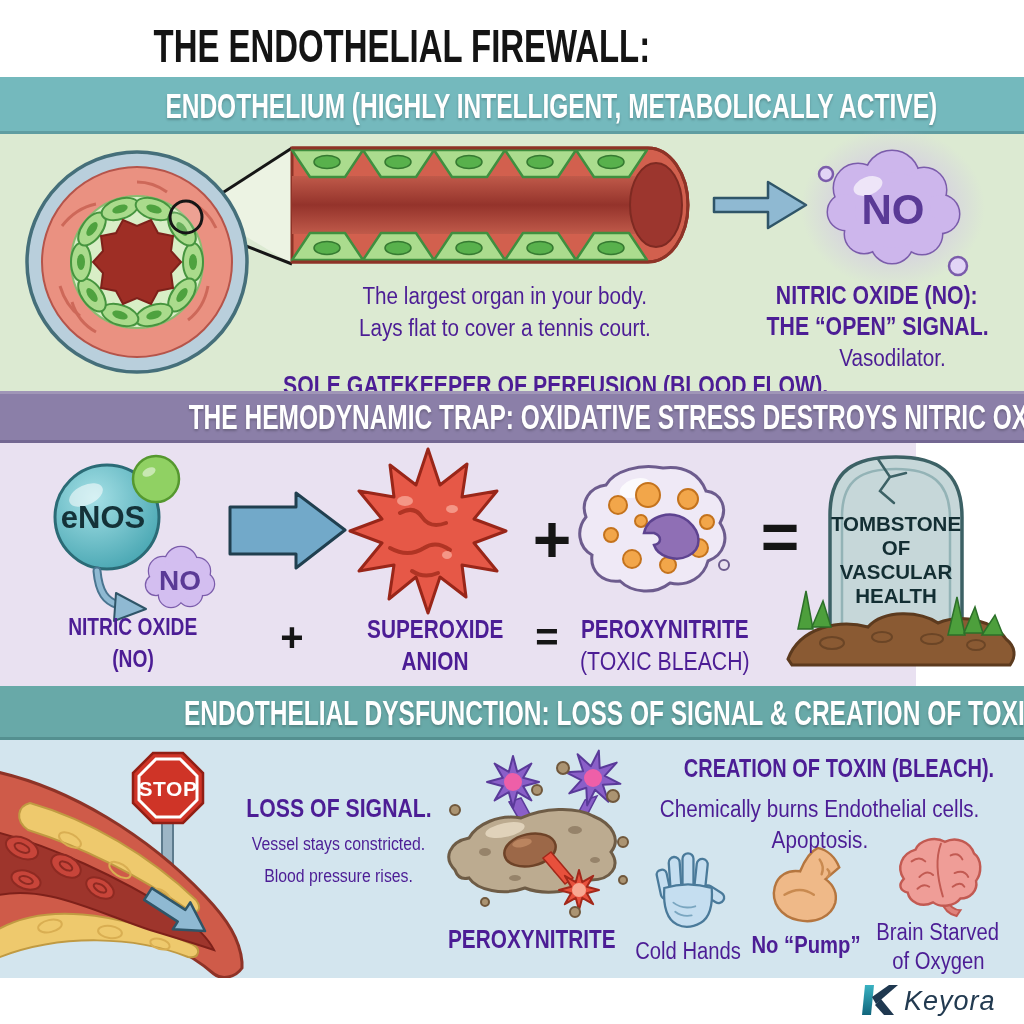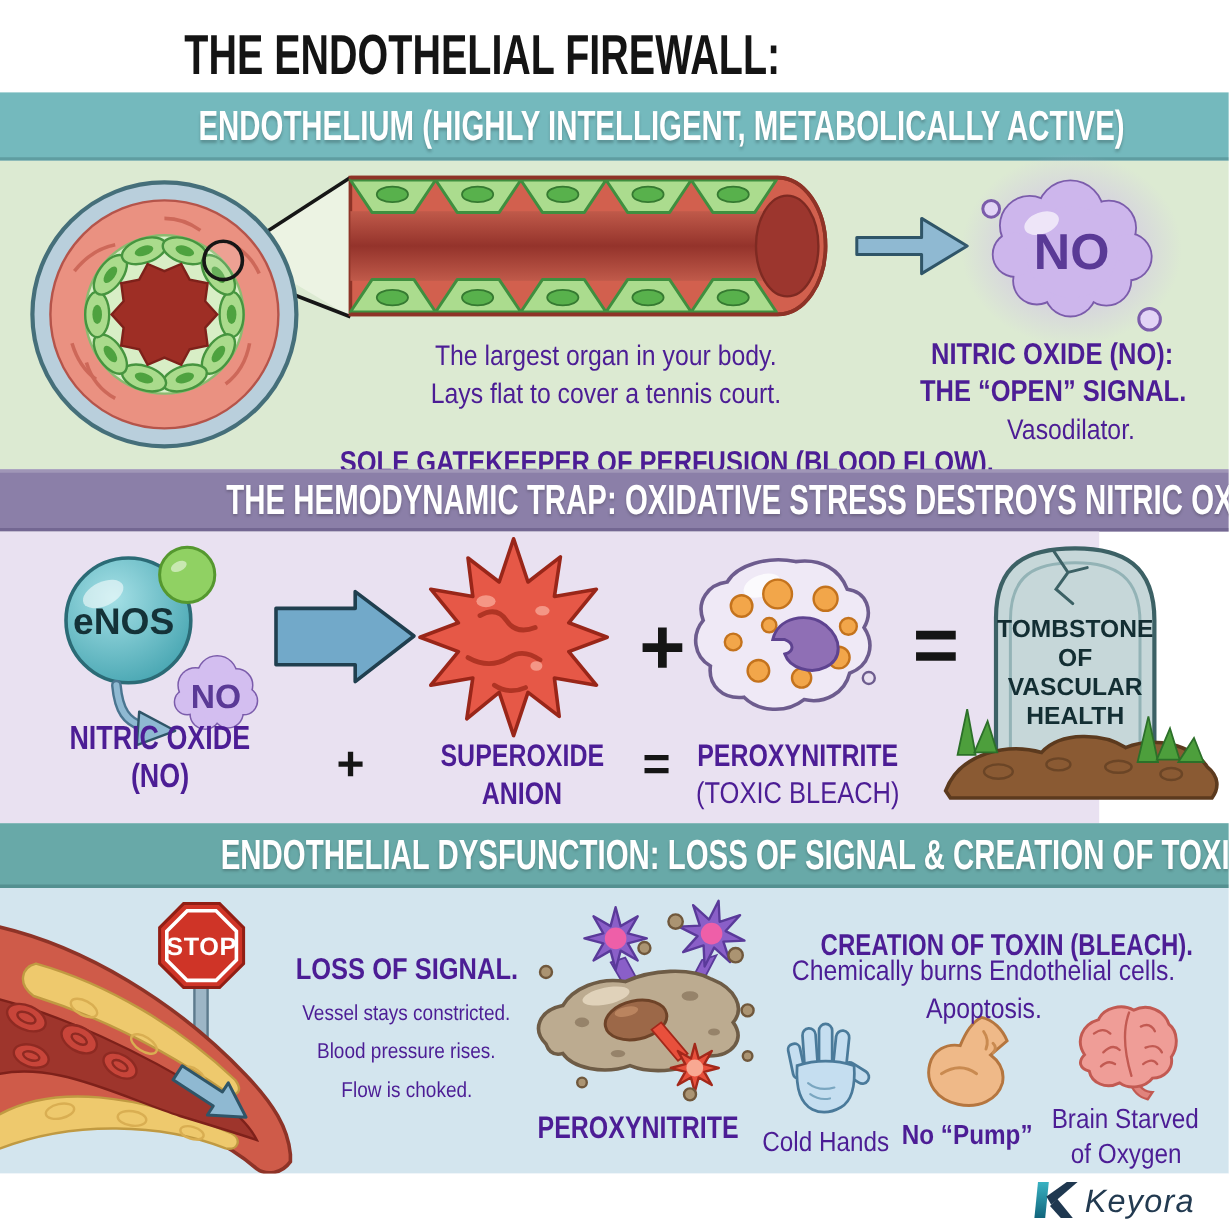--- a/index.html
+++ b/index.html
@@ -291,21 +291,21 @@
         <polygon points="948,192 957,154 965,192"></polygon>
         <polygon points="964,190 975,164 983,190"></polygon>
         <polygon points="982,192 995,172 1003,192"></polygon>
       </g>
     </g>
   </svg>
 
   <div class="opsign" style="left:517px;top:58px;width:70px;font-size:66px;">+</div>
   <div class="opsign" style="left:745px;top:56px;width:70px;font-size:66px;">=</div>
 
-  <div class="txt b" style="left:33px;top:156px;width:200px;font-size:28px;line-height:32px;">
+  <div class="txt b" style="left:33px;top:168px;width:200px;font-size:24px;line-height:32px;">
     <div><span class="sx80">NITRIC OXIDE</span></div>
     <div><span class="sx80">(NO)</span></div>
   </div>
   <div class="opsign" style="left:262px;top:172px;width:60px;font-size:40px;">+</div>
   <div class="txt b" style="left:335px;top:170px;width:200px;font-size:26px;line-height:32px;">
     <div><span class="sx80">SUPEROXIDE</span></div>
     <div><span class="sx80">ANION</span></div>
   </div>
   <div class="opsign" style="left:517px;top:172px;width:60px;font-size:40px;">=</div>
   <div class="txt" style="left:545px;top:170px;width:240px;line-height:32px;">
@@ -436,26 +436,25 @@
       <path d="M 64 54 q 8 -6 12 0"></path>
     </g>
   </svg>
 
   <div class="txt b" style="left:214px;top:54px;width:250px;font-size:25px;">
     <span class="sx85">LOSS OF SIGNAL.</span>
   </div>
   <div class="txt" style="left:204px;top:88px;width:270px;font-size:18px;line-height:32px;">
     <div><span class="sx88">Vessel stays constricted.</span></div>
     <div><span class="sx88">Blood pressure rises.</span></div>
-    <div><span class="sx88">Flow is choked.</span></div>
   </div>
   <div class="txt b" style="left:407px;top:184px;width:250px;font-size:26px;">
     <span class="sx80">PEROXYNITRITE</span>
   </div>
-  <div class="txt b" style="left:645px;top:34px;width:350px;font-size:25px;">
+  <div class="txt b" style="left:645px;top:14px;width:350px;font-size:25px;">
     <span class="sx80">CREATION OF TOXIN (BLEACH).</span>
   </div>
   <div class="txt" style="left:630px;top:54px;width:380px;font-size:23.5px;line-height:31px;">
     <div><span class="sx88">Chemically burns Endothelial cells.</span></div>
     <div><span class="sx88">Apoptosis.</span></div>
   </div>
   <div class="txt" style="left:618px;top:198px;width:140px;font-size:23px;">
     <span class="sx88">Cold Hands</span>
   </div>
   <div class="txt" style="left:736px;top:192px;width:140px;font-size:23px;font-weight:bold;">

